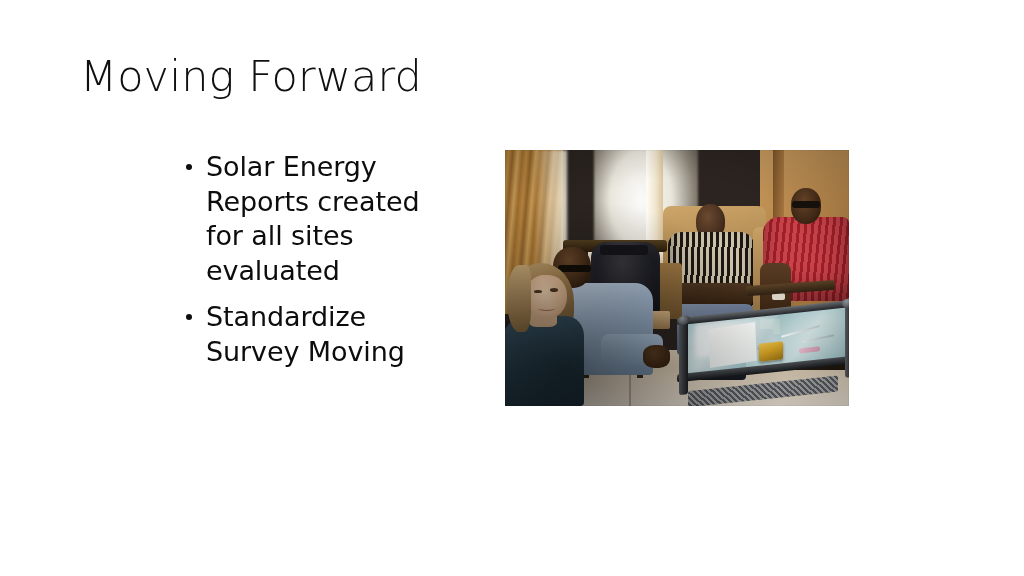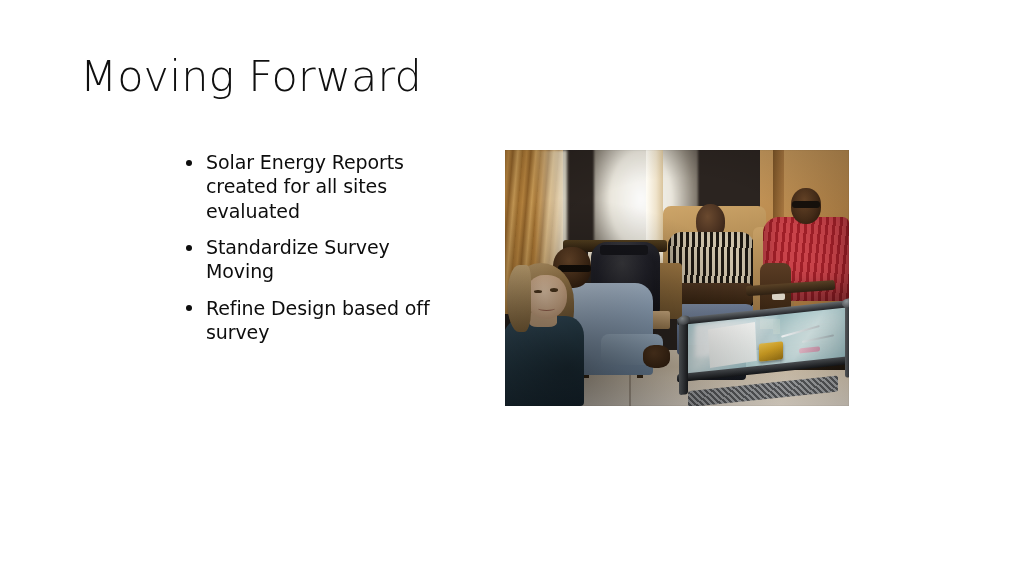--- a/index.html
+++ b/index.html
@@ -43,21 +43,21 @@
     top: 150px;
     width: 272px;
   }
   .bullet-item {
     position: relative;
     display: block;
     padding-left: 24px;
     margin-bottom: 12px;
     font-family: "DejaVu Sans", sans-serif;
     font-weight: 400;
-    font-size: 19px;
+    font-size: 27px;
     line-height: 1.28;
     color: #0d0d0d;
     letter-spacing: -0.1px;
   }
   .bullet-item:last-child { margin-bottom: 0; }
   .bullet-dot {
     position: absolute;
     left: 4px;
     top: 0.52em;
     width: 6px;
@@ -579,24 +579,20 @@
     <div class="bullet-item">
       <span class="bullet-dot"></span>
       <span>Solar Energy Reports created for all sites evaluated</span>
     </div>
 
     <div class="bullet-item">
       <span class="bullet-dot"></span>
       <span>Standardize Survey Moving</span>
     </div>
 
-    <div class="bullet-item">
-      <span class="bullet-dot"></span>
-      <span>Refine Design based off survey</span>
-    </div>
 
   </div>
 
   <div class="photo">
     <div class="photo-inner">
 
       <div class="bg-wall"></div>
       <div class="wall-right"></div>
       <div class="wall-right-edge"></div>
       <div class="window-glow"></div>

